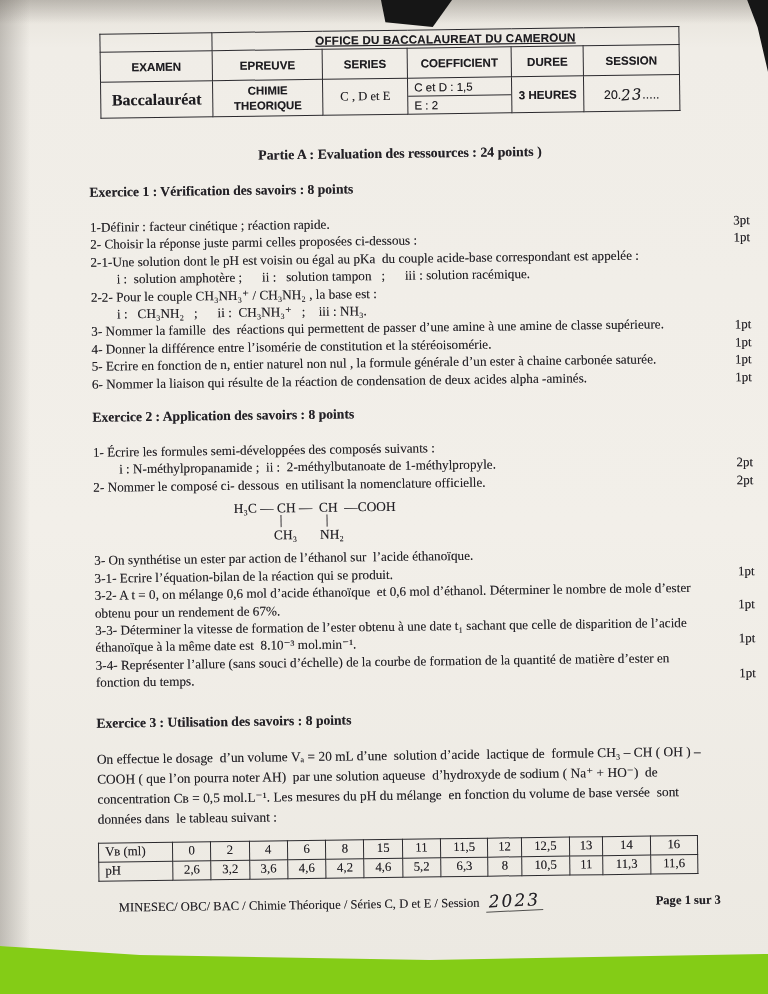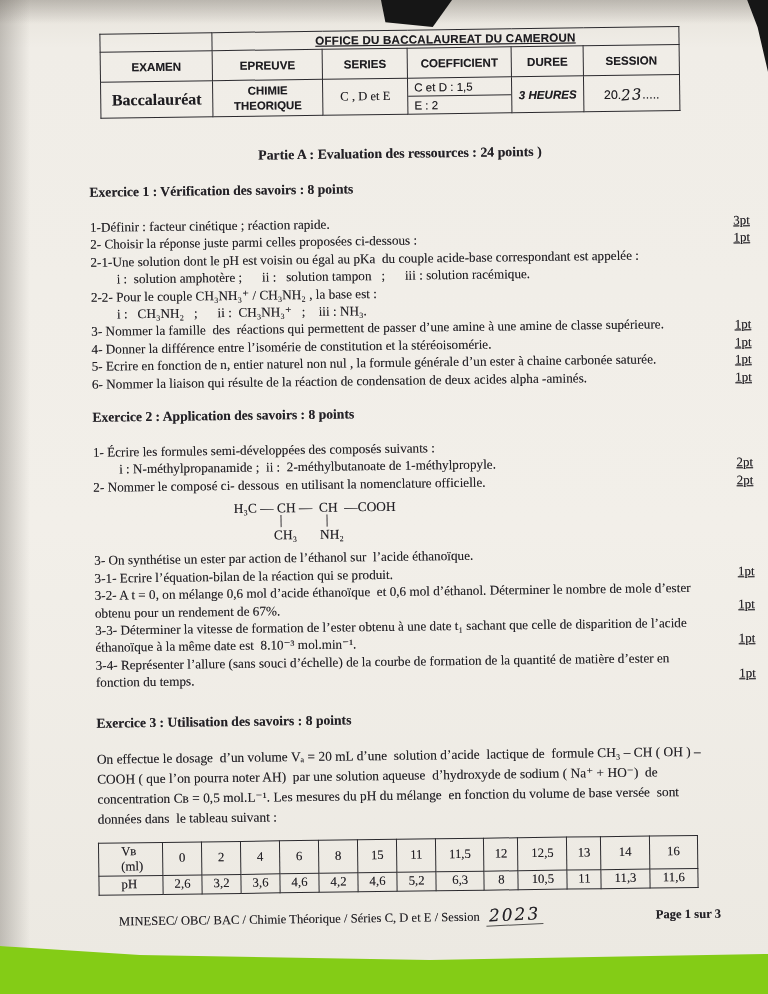--- a/index.html
+++ b/index.html
@@ -33,51 +33,51 @@
   .htable td { border:1.5px solid #2b2a2e; text-align:center; vertical-align:middle; padding:2px 4px; }
   .office { font-weight:bold; font-size:11.6px; text-decoration:underline; letter-spacing:.2px; }
   .corner-empty { width:112px; }
   .cols td { font-weight:bold; font-size:11.6px; padding:8px 4px; }
   .examen-val { font-family:"Liberation Serif","DejaVu Serif",serif; font-weight:bold; font-size:16px; }
   .epreuve-val { font-weight:bold; font-size:11.4px; line-height:1.3; }
   .series-val { font-family:"Liberation Serif",serif; font-size:12.6px; }
   .coef-cell { padding:0 !important; width:104px; }
   .coef-top { border-bottom:1.5px solid #2b2a2e; padding:2px 6px; font-size:11.6px; text-align:left; }
   .coef-bot { padding:2px 6px; font-size:11.6px; text-align:left; }
-  .duree-val { font-weight:bold; font-size:11.6px; width:72px;font-style:italic; }
+  .duree-val { font-weight:bold; font-size:11.6px; width:72px; }
   .session-val { font-size:12.4px; width:96px; white-space:nowrap; }
   .hand { font-family:"DejaVu Serif",serif; font-style:italic; font-size:15px; letter-spacing:1px;
     display:inline-block; transform:rotate(-3deg) translateY(1px); }
 
   
   .body-text { position:absolute; left:88px; top:146px; width:622px; font-size:13.2px; }
   .part-title { text-align:center; font-weight:bold; font-size:13.8px; margin-bottom:19px; }
   .ex-head { font-weight:bold; font-size:13.6px; margin-bottom:18px; }
   .q { position:relative; line-height:17.4px; max-width:602px; white-space:pre-wrap; }
   .q.ind { padding-left:26px; }
-  .pt { position:absolute; right:-58px; top:1px; font-size:13px; white-space:nowrap;text-decoration:underline; }
+  .pt { position:absolute; right:-58px; top:1px; font-size:13px; white-space:nowrap; }
   .pt.b { top:auto; bottom:1px; }
 
   .mt17 { margin-top:17px; }
   .mt24 { margin-top:24px; }
 
   .formula { position:relative; height:46px; margin:7px 0 3px 140px; font-size:13.4px; }
   .formula span { position:absolute; white-space:pre; }
   .f-top { left:0;   top:0; }
   .f-b1  { left:46px; top:12px; }
   .f-b2  { left:92px; top:12px; }
   .f-s1  { left:40px; top:27px; }
   .f-s2  { left:86px; top:27px;text-align:right; }
 
   .intro { line-height:20px; margin-top:9px; white-space:pre-wrap; font-size:13.4px; }
 
   
   .ph-table { border-collapse:collapse; margin-top:13px; width:600px; font-size:12.8px; color:#232126; }
   .ph-table td { border:1.3px solid #2b2a2e; padding:1px 4px; text-align:center; height:19px; }
-  .ph-table td.mlabel { text-align:left; width:64px; padding-left:22px; }
+  .ph-table td.mlabel { text-align:left; width:74px; padding-left:6px; }
 
   
   .footer { display:flex; align-items:baseline; margin-top:14px; padding-left:20px; font-size:12.6px; }
   .hand2 { font-family:"DejaVu Serif",serif; font-style:italic; font-size:17px; letter-spacing:2px;
     display:inline-block; transform:rotate(-2deg); border-bottom:1.2px solid rgba(30,30,30,.75);
     padding:0 3px; margin-left:6px; }
   .page-num { margin-left:auto; font-weight:bold; margin-right:0; }
 
   
   .scanbar { position:absolute; left:0; bottom:0; width:768px; height:34px; background:#0b0b0b; }

